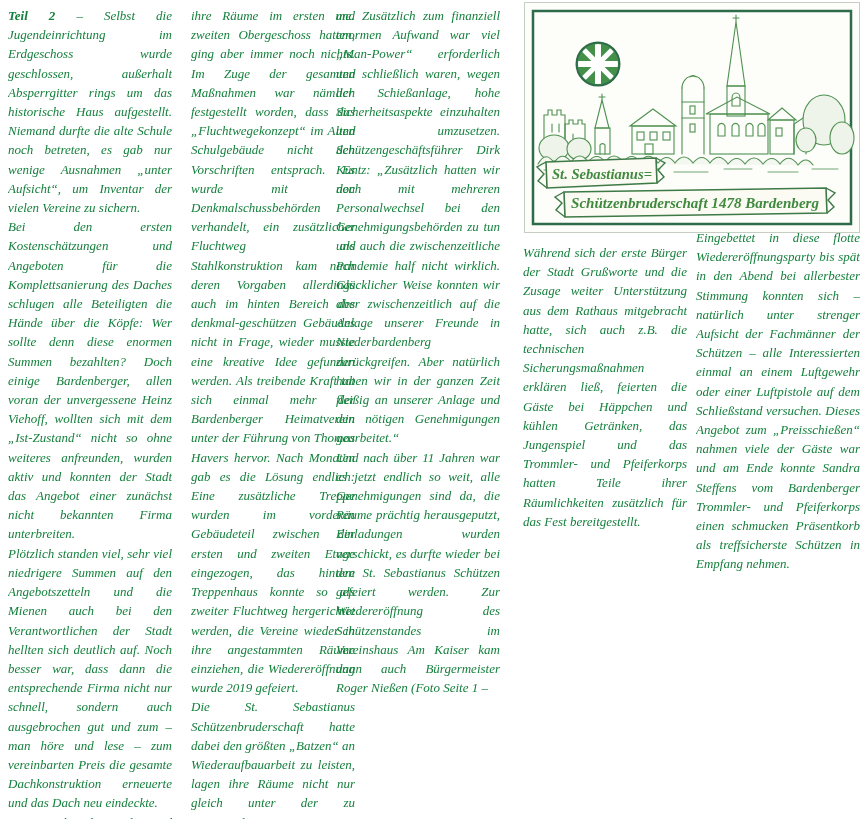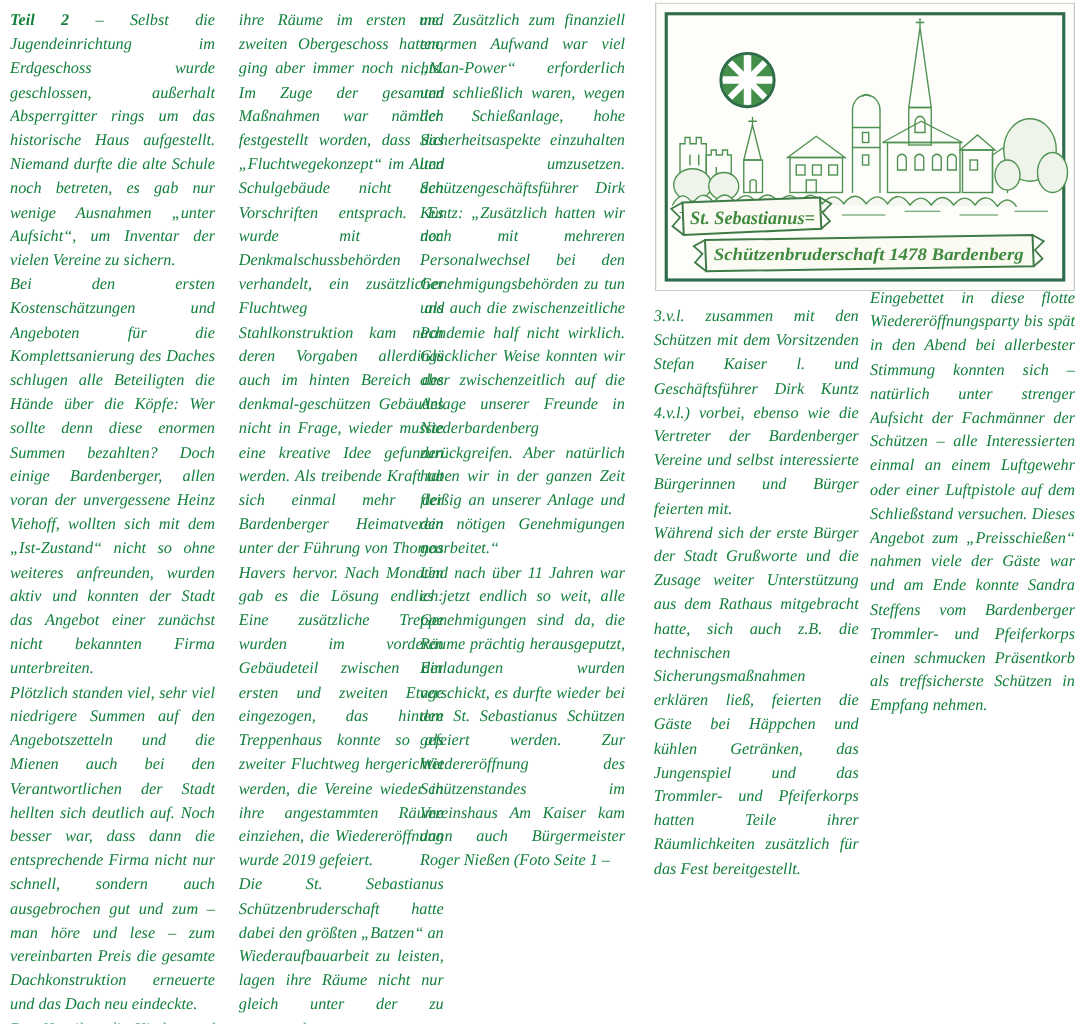--- a/index.html
+++ b/index.html
@@ -46,21 +46,20 @@
     <p>ihre Räume im ersten und zweiten Obergeschoss hatten, ging aber immer noch nichts. Im Zuge der gesamten Maßnahmen war nämlich festgestellt worden, dass das „Fluchtwegekonzept“ im Alten Schulgebäude nicht den Vorschriften entsprach. Es wurde mit den Denkmalschussbehörden verhandelt, ein zusätzlicher Fluchtweg als Stahlkonstruktion kam nach deren Vorgaben allerdings auch im hinten Bereich des denkmal-geschützen Gebäudes nicht in Frage, wieder musste eine kreative Idee gefunden werden. Als treibende Kraft tat sich einmal mehr der Bardenberger Heimatverein unter der Führung von Thomas Havers hervor. Nach Monaten gab es die Lösung endlich: Eine zusätzliche Treppe wurden im vorderen Gebäudeteil zwischen der ersten und zweiten Etage eingezogen, das hintere Treppenhaus konnte so als zweiter Fluchtweg hergerichtet werden, die Vereine wieder in ihre angestammten Räume einziehen, die Wiedereröffnung wurde 2019 gefeiert.</p>
     <p>Die St. Sebastianus Schützenbruderschaft hatte dabei den größten „Batzen“ an Wiederaufbauarbeit zu leisten, lagen ihre Räume nicht nur gleich unter der zu erneuernden Dachkonstruktion, sondern sie waren zusätzlich eben nicht nur Lager-, Besprechungs- oder Übungsräu-</p>
   </div>
 
   <div class="col" id="col3">
     <p>me. Zusätzlich zum finanziell enormen Aufwand war viel „Man-Power“ erforderlich und schließlich waren, wegen der Schießanlage, hohe Sicherheitsaspekte einzuhalten und umzusetzen. Schützengeschäftsführer Dirk Kuntz: „Zusätzlich hatten wir noch mit mehreren Personalwechsel bei den Genehmigungsbehörden zu tun und auch die zwischenzeitliche Pandemie half nicht wirklich. Glücklicher Weise konnten wir aber zwischenzeitlich auf die Anlage unserer Freunde in Niederbardenberg zurückgreifen. Aber natürlich haben wir in der ganzen Zeit fleißig an unserer Anlage und den nötigen Genehmigungen gearbeitet.“</p>
     <p>Und nach über 11 Jahren war es jetzt endlich so weit, alle Genehmigungen sind da, die Räume prächtig herausgeputzt, Einladungen wurden verschickt, es durfte wieder bei den St. Sebastianus Schützen gefeiert werden. Zur Wiedereröffnung des Schützenstandes im Vereinshaus Am Kaiser kam dann auch Bürgermeister Roger Nießen (Foto Seite 1 –</p>
   </div>
 
   <div class="col" id="col4">
-    <p>3.v.l. zusammen mit den Schützen mit dem Vorsitzenden Stefan Kaiser l. und Geschäftsführer Dirk Kuntz 4.v.l.) vorbei, ebenso wie die Vertreter der Bardenberger Vereine und selbst interessierte Bürgerinnen und Bürger feierten mit.</p>
     <p>Während sich der erste Bürger der Stadt Grußworte und die Zusage weiter Unterstützung aus dem Rathaus mitgebracht hatte, sich auch z.B. die technischen Sicherungsmaßnahmen erklären ließ, feierten die Gäste bei Häppchen und kühlen Getränken, das Jungenspiel und das Trommler- und Pfeiferkorps hatten Teile ihrer Räumlichkeiten zusätzlich für das Fest bereitgestellt.</p>
   </div>
 
   <div class="col" id="col5">
     <p>Eingebettet in diese flotte Wiedereröffnungsparty bis spät in den Abend bei allerbester Stimmung konnten sich – natürlich unter strenger Aufsicht der Fachmänner der Schützen – alle Interessierten einmal an einem Luftgewehr oder einer Luftpistole auf dem Schließstand versuchen. Dieses Angebot zum „Preisschießen“ nahmen viele der Gäste war und am Ende konnte Sandra Steffens vom Bardenberger Trommler- und Pfeiferkorps einen schmucken Präsentkorb als treffsicherste Schützen in Empfang nehmen.</p>
   </div>
 
   <figure class="illustration">
     <svg viewBox="0 0 336 231" width="336" height="231" xmlns="http://www.w3.org/2000/svg">
       <rect x="0" y="0" width="336" height="231" fill="#fdfdfa"></rect>

